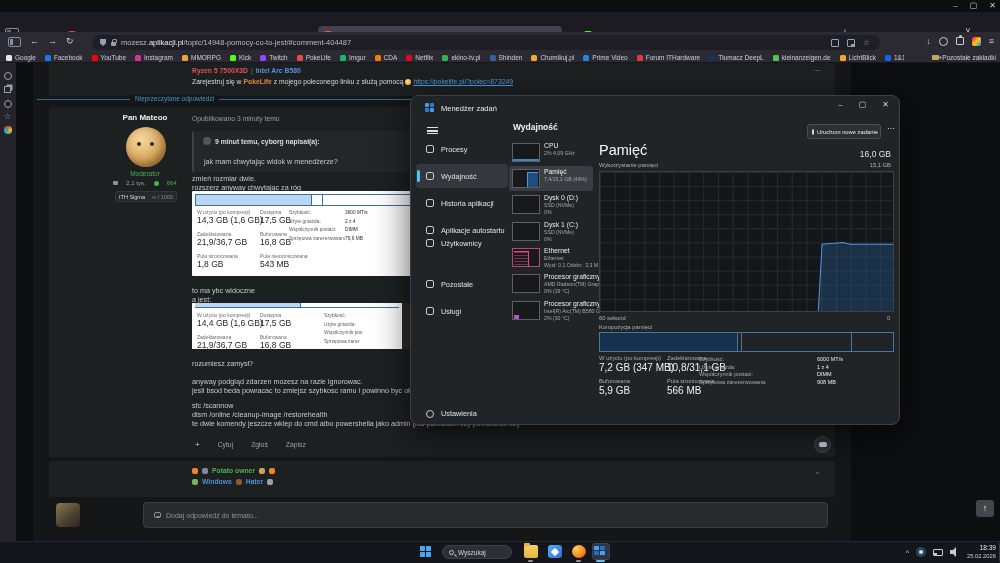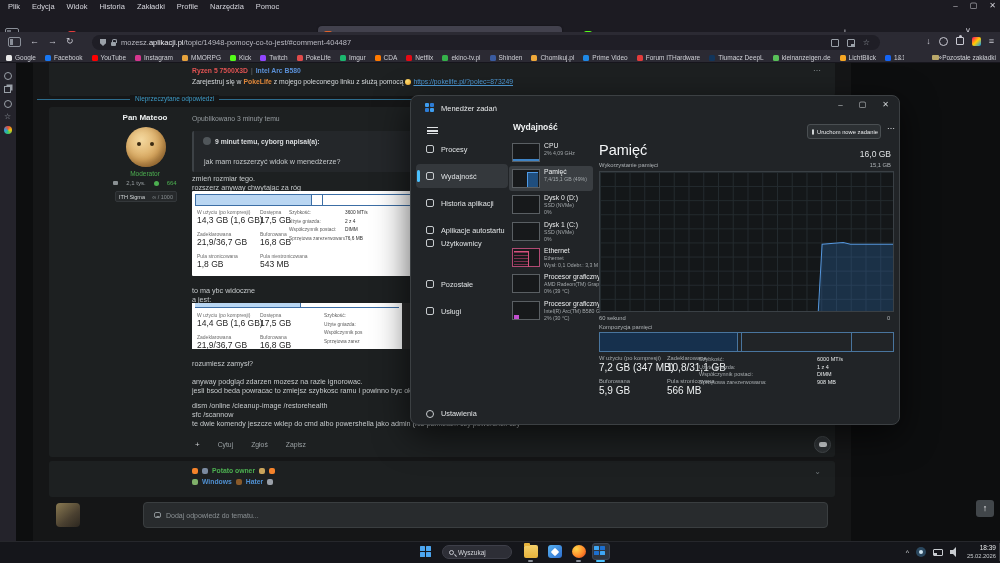--- a/index.html
+++ b/index.html
@@ -233,32 +233,20 @@
   #clock{text-align:right;line-height:8px;}
   #clock .t{font-size:6.5px;color:#e8eaec;}
   #clock .d{font-size:5.8px;color:#c9cccf;}
   #desksliver{position:absolute;right:0px;top:543px;width:1px;height:18px;background:#3a3b40;}
 </style>
 </head>
 <body>
 
 <div id="stage">
 
-  <div id="menubar" class="abs">
-    <div data-repeat="browser.menu_items">
-        <span class="mi">Plik</span>
-        <span class="mi">Edycja</span>
-        <span class="mi">Widok</span>
-        <span class="mi">Historia</span>
-        <span class="mi">Zakładki</span>
-        <span class="mi">Profile</span>
-        <span class="mi">Narzędzia</span>
-        <span class="mi">Pomoc</span>
-      </div>
-  </div>
   <div id="winctl" class="abs">
     <span>–</span>
     <span>▢</span>
     <span>✕</span>
   </div>
   <style>#menubar [data-repeat]{display:flex;gap:12px;}</style>
 
   <div id="tabbar" class="abs">
     <div class="ffview abs"></div>
     <div data-repeat="browser.tabs">
@@ -465,25 +453,25 @@
       <span class="bv">∞ / 1000</span>
     </div>
     <div id="pub">Opublikowano 3 minuty temu</div>
     <span id="share">↪</span>
 
     <div id="quote">
       <div class="qh">
         <span class="qav"></span>
         <span class="qt">9 minut temu, cyborg napisał(a):</span>
       </div>
-      <div class="qb">jak mam rozszerzyć widok w menedżerze?</div>
+      <div class="qb">jak mam chwytając widok w menedżerze?</div>
     </div>
 
     <div class="plines" style="top:67px;" data-repeat="forum.post.lines1">
-        <div>zmień rozmiar tego.</div>
+        <div>zmień rozmiar dwie.</div>
         <div>rozszerz anyway chwytając za róg</div>
       </div>
 
     <div id="img1" class="shot">
       <div class="bar">
         <span class="f"></span>
           <span class="d" style="left:52%;"></span>
           <span class="d" style="left:96%;"></span>
       </div>
       <div class="shotgrid" style="left:5px;top:18px;width:150px;" data-repeat="forum.image1.stats">
@@ -571,22 +559,22 @@
     </div>
 
     <div class="plines" style="top:252px;" data-repeat="forum.post.lines3">
         <div>rozumiesz zamysł?</div>
       </div>
     <div class="plines" style="top:270px;" data-repeat="forum.post.lines4">
         <div>anyway podgląd zdarzen mozesz na razie ignorowac.</div>
         <div>jesli bsod beda powracac to zmiejsz szybkosc ramu i powinno byc okej - czesto na jednej kosci xmp ni</div>
       </div>
     <div class="plines" style="top:294px;" data-repeat="forum.post.lines5">
+        <div>sfc /scannow</div>
         <div>dism /online /cleanup-image /restorehealth</div>
-        <div>sfc /scannow</div>
         <div>te dwie komendy jeszcze wklep do cmd albo powershella jako admin (nie pamietam czy powershell czy</div>
       </div>
 
     <div id="actions">
       <span class="plus">+</span>
       <span class="al">Cytuj</span>
       <span class="al">Zgłoś</span>
       <span class="al">Zapisz</span>
     </div>
   </div>

